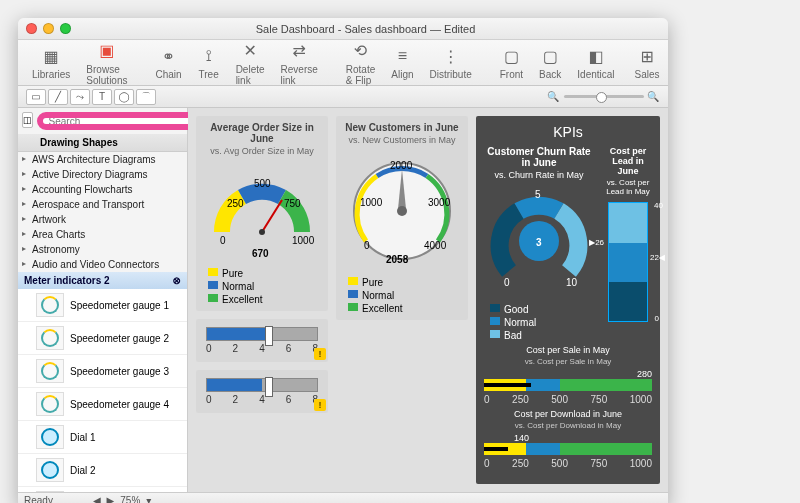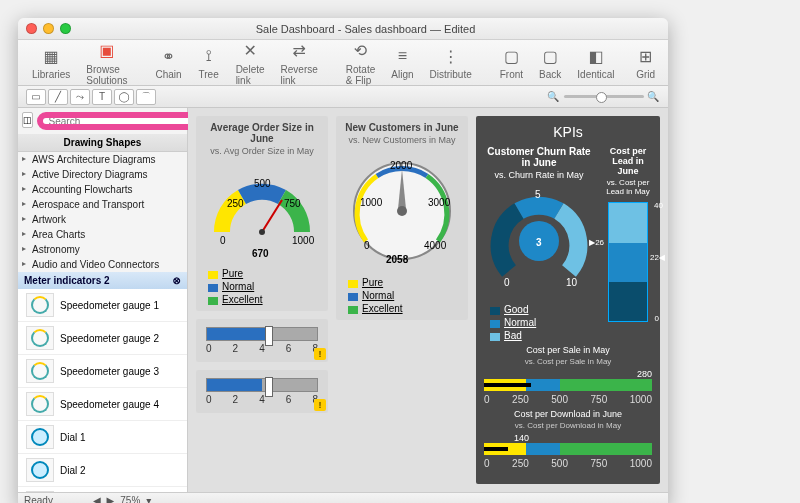--- a/index.html
+++ b/index.html
@@ -19,37 +19,37 @@
 .ttab{width:20px;height:16px;background:#fff;border:1px solid #bbb;border-radius:2px;display:flex;align-items:center;justify-content:center;font-size:10px;color:#555;}
 .zoom{margin-left:auto;display:flex;align-items:center;gap:4px;}
 .slider{width:80px;height:3px;background:#bbb;border-radius:2px;position:relative;}
 .slider::after{content:'';position:absolute;left:40%;top:-3px;width:9px;height:9px;background:#fff;border:1px solid #888;border-radius:50%;}
 .body{flex:1;display:flex;overflow:hidden;}
 .sidebar{width:170px;background:#f4f4f4;border-right:1px solid #ccc;display:flex;flex-direction:column;}
 .search{padding:4px;display:flex;gap:4px;}
 .search input{flex:1;height:18px;border:6px solid #ec4899;border-radius:9px;padding:0 18px 0 6px;font-size:10px;}
 .viewbtns{display:flex;gap:2px;}
 .vbtn{width:16px;height:16px;border:1px solid #bbb;background:#fff;border-radius:2px;font-size:9px;display:flex;align-items:center;justify-content:center;}
-.shapes-hdr{background:linear-gradient(#e8e8e8,#dcdcdc);padding:3px 13px;font-weight:bold;font-size:10px;border-bottom:1px solid #ccc;text-align:center;}
+.shapes-hdr{background:linear-gradient(#e8e8e8,#dcdcdc);padding:3px 22px;font-weight:bold;font-size:10px;border-bottom:1px solid #ccc;}
 .cat{padding:2px 6px 2px 14px;font-size:10px;color:#222;position:relative;cursor:default;}
 .cat::before{content:'▸';position:absolute;left:4px;font-size:8px;color:#666;}
 .lib-hdr{background:linear-gradient(#d8e8f8,#c0d8f0);padding:3px 6px;font-size:10px;font-weight:bold;color:#003;display:flex;justify-content:space-between;}
 .libitems{flex:1;overflow:auto;background:#fff;}
-.libitem{display:flex;align-items:center;gap:6px;padding:4px 8px;border-bottom:1px solid #eee;}
+.libitem{display:flex;align-items:center;gap:6px;padding:4px 18px;border-bottom:1px solid #eee;}
 .libicon{width:28px;height:24px;background:#f8f8f8;border:1px solid #ddd;display:flex;align-items:center;justify-content:center;}
 .gauge-mini{width:18px;height:18px;border:2px solid #4aa;border-top-color:#fc0;border-radius:50%;}
 .dial-mini{width:18px;height:18px;border:2px solid #08b;border-radius:50%;background:#cef;}
 .canvas{flex:1;background:#e0e0e0;padding:8px;overflow:auto;display:flex;gap:8px;}
 .col{display:flex;flex-direction:column;gap:8px;}
 .panel{background:#d8d8d8;border-radius:2px;padding:6px;}
 .ptitle{text-align:center;font-size:10px;font-weight:bold;color:#444;margin-bottom:2px;}
 .psub{text-align:center;font-size:9px;color:#666;margin-bottom:6px;}
 .gaugewrap{display:flex;justify-content:center;}
 .legend{display:flex;flex-direction:column;gap:2px;margin-top:6px;padding-left:6px;}
-.legend div{display:flex;align-items:flex-end;gap:4px;font-size:8px;text-decoration:underline;}
+.legend div{display:flex;align-items:flex-start;gap:4px;font-size:8px;}
 .sw{width:10px;height:8px;}
 .sliderpanel{background:#d8d8d8;padding:8px 10px;border-radius:2px;}
 .hslider{height:14px;background:linear-gradient(90deg,#2a6fbf 55%,#aaa 55%);border:1px solid #888;position:relative;}
 .hslider::after{content:'';position:absolute;right:40%;top:-2px;width:6px;height:18px;background:#fff;border:1px solid #666;}
 .ticks{display:flex;justify-content:space-between;font-size:8px;color:#333;margin-top:2px;}
 .kpi{background:#4a4a4a;border-radius:2px;padding:8px;color:#fff;}
 .kpi .ptitle,.kpi .psub{color:#fff;}
 .kpi-title{text-align:center;font-size:14px;margin-bottom:6px;}
 .kpirow{display:flex;gap:10px;}
 .kpicol{flex:1;}
@@ -128,21 +128,21 @@
         <div class="ic">▢</div>
         <span>Back</span>
       </div>
     <div class="tbtn">
         <div class="ic">◧</div>
         <span>Identical</span>
       </div>
     <div class="spacer"></div>
     <div class="tbtn">
         <div class="ic">⊞</div>
-        <span>Grid</span>
+        <span>Sales</span>
       </div>
     <div class="spacer"></div>
     <div class="tbtn">
         <div class="ic" style="background:conic-gradient(red,yellow,lime,cyan,blue,magenta,red);border-radius:50%;width:18px;height:18px"></div>
         <span>Color</span>
       </div>
     <div class="tbtn">
         <div class="ic" style="color:#2a8cff">ⓘ</div>
         <span>Inspectors</span>
       </div>

